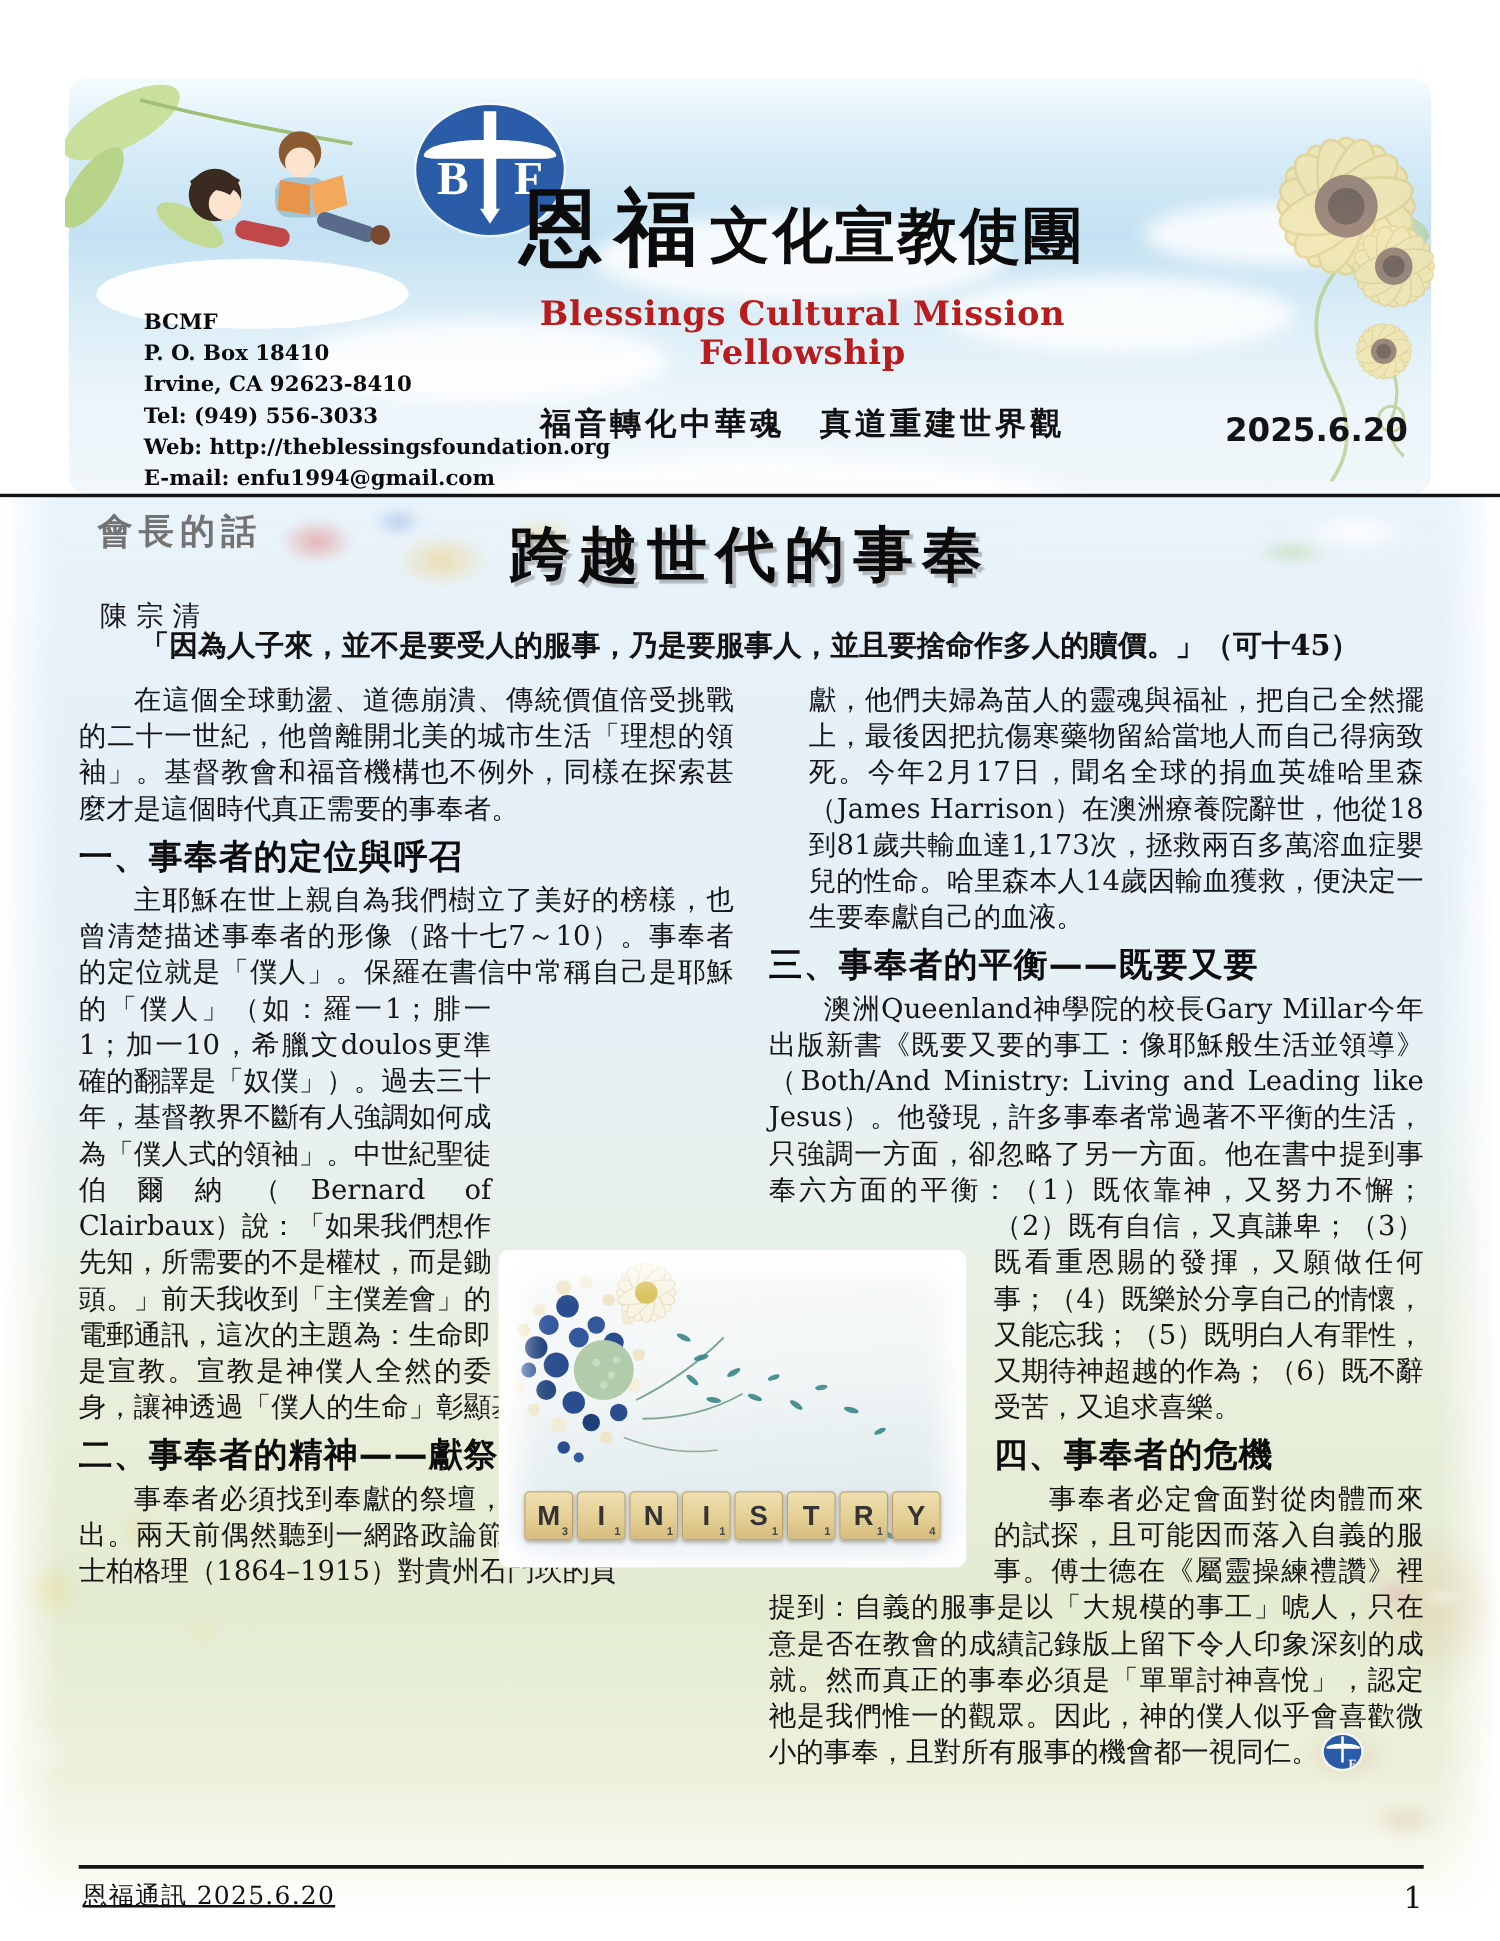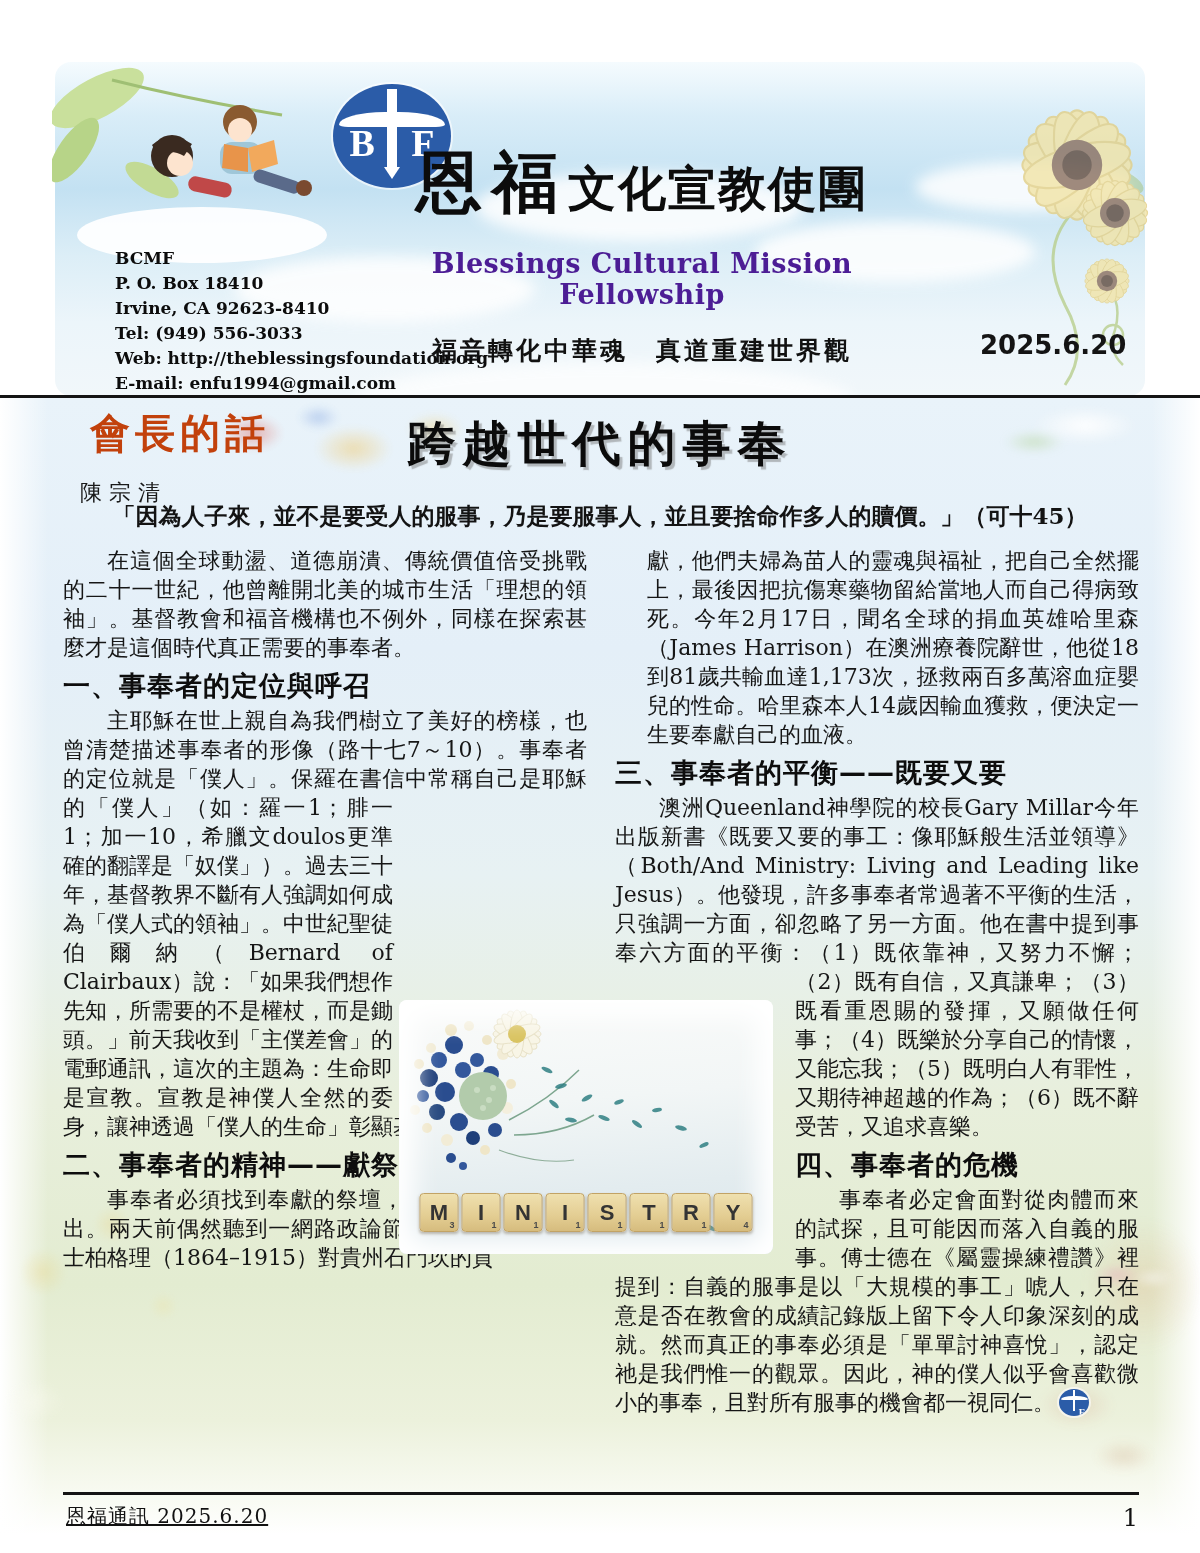--- a/index.html
+++ b/index.html
@@ -23,21 +23,21 @@
   .bf .vbar{position:absolute;left:45.5%;top:5%;width:9%;height:78%;background:#fff;}
   .bf .nib{position:absolute;left:43%;top:80%;width:0;height:0;border-left:8px solid transparent;
            border-right:8px solid transparent;border-top:12px solid #fff;}
   .bf .bl,.bf .fl{position:absolute;top:36%;color:#fff;font-family:"Liberation Serif",serif;font-weight:700;}
   .bf .bl{left:14%;} .bf .fl{right:14%;}
   .logo-big .bl,.logo-big .fl{font-size:38px;}
   .header-titles{position:absolute;left:377px;top:138px;width:530px;text-align:center;}
   .cn-title{white-space:nowrap;color:#0c0c0c;font-weight:700;}
   .cn-big{font-size:66px;letter-spacing:10px;}
   .cn-small{font-size:48px;letter-spacing:2px;}
-  .en-title{margin-top:20px;font-size:27px;font-weight:700;letter-spacing:.5px;color:#4c1d95;}
+  .en-title{margin-top:8px;font-size:27px;font-weight:700;letter-spacing:.5px;color:#b91c1c;}
   .slogan{margin-top:24px;font-size:25px;font-weight:600;letter-spacing:3px;color:#111;}
   .contact{position:absolute;left:115px;top:246px;font-size:17px;font-weight:700;line-height:25px;color:#0c0c0c;}
   .date{position:absolute;left:980px;top:330px;font-family:"DejaVu Sans","Liberation Sans",sans-serif;
         font-size:26px;font-weight:700;color:#141414;}
   .separator{position:absolute;left:0;top:395px;width:1200px;height:3px;background:#141414;}
   
   .body-bg{position:absolute;left:0;top:398px;width:1200px;height:1136px;
     background:linear-gradient(180deg,#e9f3fa 0%,#e4eff8 22%,#e7f1f3 42%,#e8efdc 62%,#e3ecd1 78%,#ecf1dc 90%,#f9fbf3 97%,#ffffff 100%);}
   .body-bg::before{content:"";position:absolute;inset:0;
     background:linear-gradient(90deg,#ffffff 0%,rgba(255,255,255,0) 4%,rgba(255,255,255,0) 96%,#ffffff 100%);}
@@ -58,21 +58,21 @@
                radial-gradient(circle 20px at 38% 40%,rgba(240,220,140,.4),transparent 70%);}
   .dec-right-desk{left:1010px;top:1150px;width:190px;height:340px;filter:blur(4px);opacity:.8;
     background:radial-gradient(ellipse 80px 90px at 70% 40%,rgba(226,198,160,.55),transparent 75%),
                radial-gradient(ellipse 50px 30px at 35% 75%,rgba(214,170,140,.4),transparent 75%),
                radial-gradient(ellipse 40px 22px at 60% 90%,rgba(200,160,120,.35),transparent 75%);}
   .dec-books{left:1090px;top:1245px;width:90px;height:60px;filter:blur(2px);opacity:.5;
     background:radial-gradient(ellipse 30px 16px at 30% 50%,rgba(230,170,190,.8),transparent 75%),
                radial-gradient(ellipse 28px 14px at 70% 55%,rgba(250,250,250,.9),transparent 75%);}
   
   .badge{position:absolute;left:78px;top:406px;font-family:"DejaVu Sans","Liberation Sans",sans-serif;
-         font-size:40px;font-weight:900;letter-spacing:5px;color:#c2410c;z-index:3;margin-left:12px;}
+         font-size:28px;font-weight:900;letter-spacing:5px;color:#737373;z-index:3;}
   .art-title{position:absolute;left:0;top:412px;width:1200px;text-align:center;z-index:3;
          font-family:"DejaVu Sans","Liberation Sans",sans-serif;font-size:48px;font-weight:900;
          letter-spacing:7px;color:#0b0b0b;text-shadow:3px 3px 1px rgba(110,110,110,.45);}
   .author{position:absolute;left:80px;top:478px;font-size:22px;letter-spacing:7px;z-index:3;}
   .quote{position:absolute;left:0;top:501px;width:1200px;text-align:center;font-size:23px;
          font-weight:600;color:#131313;z-index:3;}
   
   .col{position:absolute;top:546px;width:524px;z-index:2;font-size:22px;line-height:29px;
        text-align:justify;color:#161616;}
   .col-left{left:63px;} .col-right{left:615px;}

